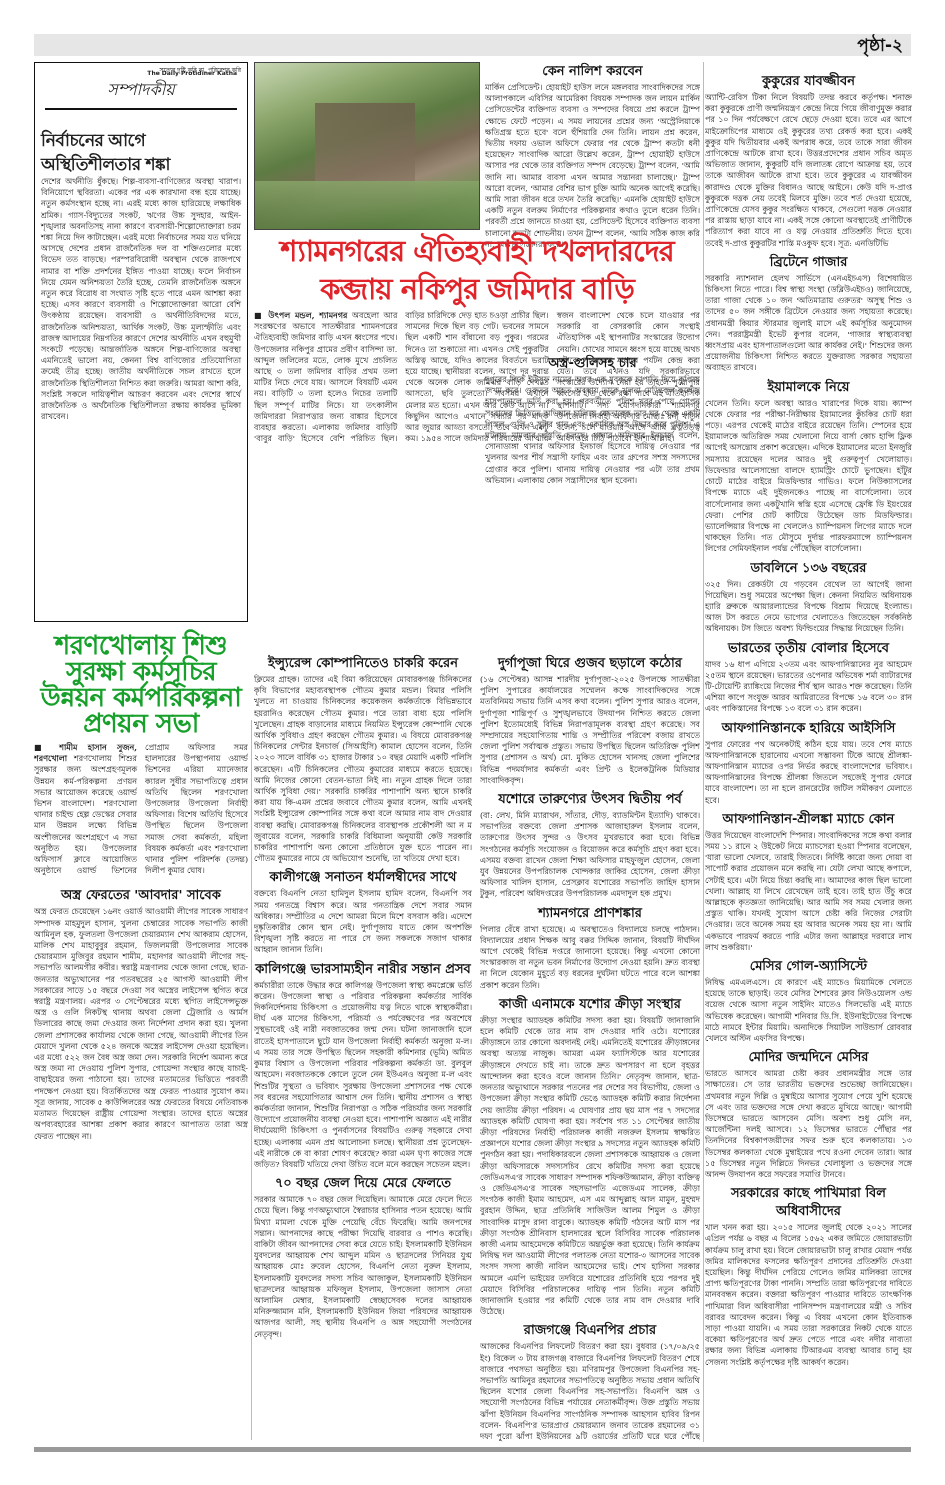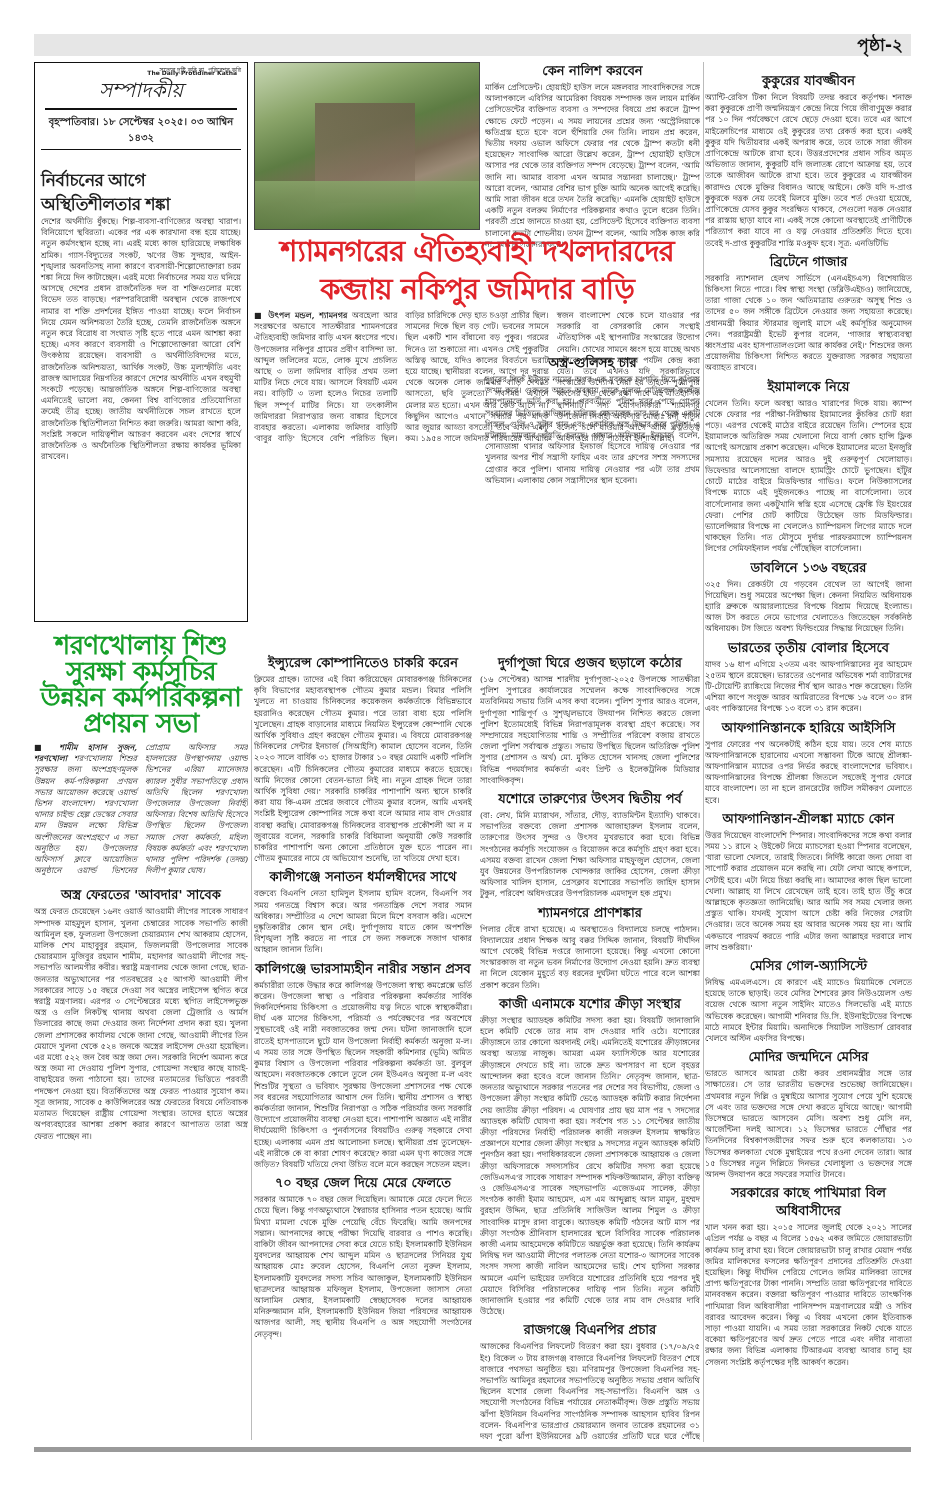--- a/index.html
+++ b/index.html
@@ -12,29 +12,29 @@
 
   .col { position:absolute; overflow:hidden; }
   .col-left { left:34px; top:62px; width:214px; height:1380px; }
   .col-mid  { left:254px; top:62px; width:446px; height:1380px; }
   .col-right{ left:705px; top:62px; width:207px; height:1380px; }
 
   .masthead { border:1.5px solid #111; padding:4px 6px 0 6px; height:560px; box-sizing:border-box; position:relative; }
   .mast-title { font-size:26px; font-weight:bold; letter-spacing:1px; line-height:30px; color:#111; }
   .mast-en { position:absolute; right:10px; top:6px; font-size:6px; font-family:"DejaVu Sans", sans-serif; font-weight:bold; }
   .mast-tag { font-size:6px; text-align:right; margin-top:-2px; }
-  .mast-sub { font-size:20px; font-style:italic; text-align:center; line-height:28px; }
+  .mast-sub { font-size:16px; font-style:italic; text-align:center; line-height:28px; }
   .mast-rule { border-top:2px solid #111; margin:4px 4px; }
   .mast-date { font-size:10px; text-align:center; font-weight:bold; line-height:16px; border-bottom:1px solid #111; padding-bottom:3px; }
   .edit-head { font-size:17px; font-weight:bold; line-height:24px; margin-top:18px; text-align:left; font-family:"DejaVu Sans Condensed","DejaVu Sans", sans-serif; letter-spacing:-0.5px; }
 
   .body-text { font-size:8px; line-height:11.2px; text-align:justify; color:#222; }
   .green-head { color:#17a02a; font-size:26px; font-weight:bold; line-height:26px; text-align:center; margin-top:10px; letter-spacing:-0.5px; font-family:"DejaVu Sans", sans-serif; }
   .byline { font-weight:bold; }
-  .two-col { column-count:2; column-gap:8px;font-style:italic; }
+  .two-col { column-count:2; column-gap:8px; }
 
   .h-story { font-size:13px; font-weight:bold; text-align:center; line-height:18px; margin:4px 0 2px 0; color:#111; font-family:"DejaVu Sans", sans-serif; }
 
   .photo { position:absolute; left:0; top:0; width:226px; height:168px; border:1px solid #444; box-sizing:border-box;
            background: linear-gradient(160deg,#c9d8b5 0%,#8ba56a 25%,#5d7c43 45%,#7a6a55 60%,#9b8a76 70%,#6f8e4f 85%,#a9bb8a 100%); }
   .photo .ruin { position:absolute; left:60px; top:40px; width:100px; height:100px; background:linear-gradient(180deg,#6b5b4a,#8f7d68); opacity:.75; }
   .photo .leaves { position:absolute; left:0; bottom:0; width:100%; height:48px; background:linear-gradient(180deg,#88a569,#557a3c); opacity:.85; }
   .red-head { position:absolute; left:0; top:172px; width:446px; text-align:center; color:#e0242a; font-weight:bold;
               font-size:29px; line-height:38px; letter-spacing:-1px; font-family:"DejaVu Sans", sans-serif; }
   .side-story { position:absolute; left:231px; top:0; width:215px; }
@@ -48,21 +48,20 @@
 
 <div class="topbar"></div>
 <div class="page-no">পৃষ্ঠা-২</div>
 
 <div class="col col-left">
   <div class="masthead">
     <div class="mast-en">The Daily Protidiner Katha</div>
     <div class="mast-tag">সত্যের দৃষ্টি করি না, পরিবেশন করি</div>
     <div class="mast-sub">সম্পাদকীয়</div>
     <div class="mast-rule"></div>
-    <div class="mast-date">বৃহস্পতিবার। ১৮ সেপ্টেম্বর ২০২৫। ০৩ আশ্বিন ১৪৩২</div>
     <div class="edit-head">নির্বাচনের আগে অস্থিতিশীলতার শঙ্কা</div>
     <div class="body-text">দেশের অর্থনীতি ধুঁকছে। শিল্প-ব্যবসা-বাণিজ্যের অবস্থা খারাপ। বিনিয়োগে স্থবিরতা। একের পর এক কারখানা বন্ধ হয়ে যাচ্ছে। নতুন কর্মসংস্থান হচ্ছে না। এরই মধ্যে কাজ হারিয়েছে লক্ষাধিক শ্রমিক। গ্যাস-বিদ্যুতের সংকট, ঋণের উচ্চ সুদহার, আইন-শৃঙ্খলার অবনতিসহ নানা কারণে ব্যবসায়ী-শিল্পোদ্যোক্তারা চরম শঙ্কা নিয়ে দিন কাটাচ্ছেন। এরই মধ্যে নির্বাচনের সময় যত ঘনিয়ে আসছে দেশের প্রধান রাজনৈতিক দল বা শক্তিগুলোর মধ্যে বিভেদ তত বাড়ছে। পরস্পরবিরোধী অবস্থান থেকে রাজপথে নামার বা শক্তি প্রদর্শনের ইঙ্গিত পাওয়া যাচ্ছে। ফলে নির্বাচন নিয়ে যেমন অনিশ্চয়তা তৈরি হচ্ছে, তেমনি রাজনৈতিক অঙ্গনে নতুন করে বিরোধ বা সংঘাত সৃষ্টি হতে পারে এমন আশঙ্কা করা হচ্ছে। এসব কারণে ব্যবসায়ী ও শিল্পোদ্যোক্তারা আরো বেশি উৎকণ্ঠায় রয়েছেন। ব্যবসায়ী ও অর্থনীতিবিদদের মতে, রাজনৈতিক অনিশ্চয়তা, আর্থিক সংকট, উচ্চ মূল্যস্ফীতি এবং রাজস্ব আদায়ের নিম্নগতির কারণে দেশের অর্থনীতি এখন বহুমুখী সংকটে পড়েছে। আন্তর্জাতিক অঙ্গনে শিল্প-বাণিজ্যের অবস্থা এমনিতেই ভালো নয়, কেননা বিশ্ব বাণিজ্যের প্রতিযোগিতা ক্রমেই তীব্র হচ্ছে। জাতীয় অর্থনীতিকে সচল রাখতে হলে রাজনৈতিক স্থিতিশীলতা নিশ্চিত করা জরুরি। আমরা আশা করি, সংশ্লিষ্ট সকলে দায়িত্বশীল আচরণ করবেন এবং দেশের স্বার্থে রাজনৈতিক ও অর্থনৈতিক স্থিতিশীলতা রক্ষায় কার্যকর ভূমিকা রাখবেন।</div>
   </div>
 
   <div class="green-head">শরণখোলায় শিশু সুরক্ষা কর্মসূচির উন্নয়ন কর্মপরিকল্পনা প্রণয়ন সভা</div>
   <div class="body-text two-col" style="margin-top:6px;">
     <span class="byline">■ শামীম হাসান সুজন, শরণখোলা</span>
     <span>শরণখোলায় শিশুর সুরক্ষার জন্য অংশগ্রহণমূলক উন্নয়ন কর্ম-পরিকল্পনা প্রণয়ন সভার আয়োজন করেছে ওয়ার্ল্ড ভিশন বাংলাদেশ। শরণখোলা থানার চাইল্ড হেল্প ডেস্কের সেবার মান উন্নয়ন লক্ষ্যে বিভিন্ন অংশীজনের অংশগ্রহণে এ সভা অনুষ্ঠিত হয়। উপজেলার অফিসার্স ক্লাবে আয়োজিত অনুষ্ঠানে ওয়ার্ল্ড ভিশনের প্রোগ্রাম অফিসার সমর হালদারের উপস্থাপনায় ওয়ার্ল্ড ভিশনের এরিয়া ম্যানেজার ক্যারল সুধীর সভাপতিত্বে প্রধান অতিথি ছিলেন শরণখোলা উপজেলার উপজেলা নির্বাহী অফিসার। বিশেষ অতিথি হিসেবে উপস্থিত ছিলেন উপজেলা সমাজ সেবা কর্মকর্তা, মহিলা বিষয়ক কর্মকর্তা এবং শরণখোলা থানার পুলিশ পরিদর্শক (তদন্ত) দিলীপ কুমার ঘোষ।</span>
   </div>
 

